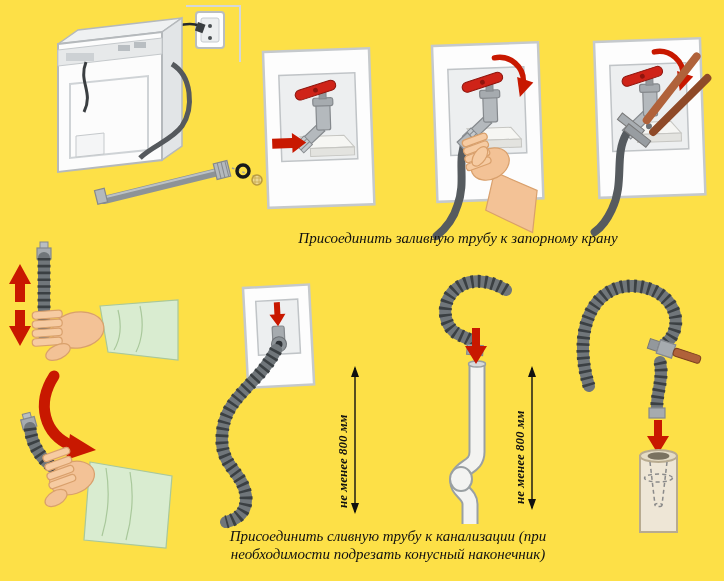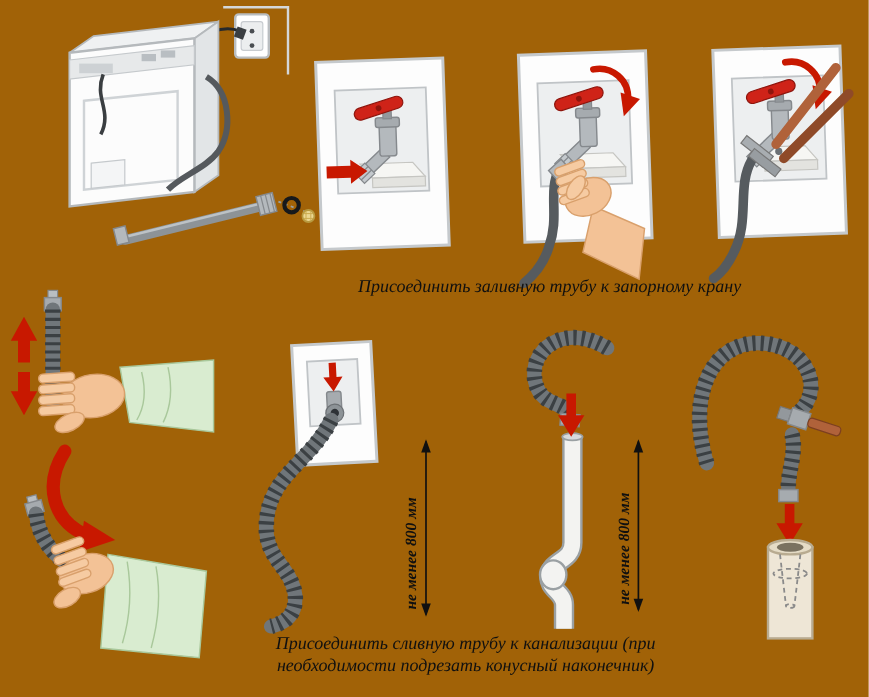--- a/index.html
+++ b/index.html
@@ -1,16 +1,16 @@
 <!DOCTYPE html>
 <html><head>
 <meta charset="utf-8">
 <style>
   html,body{margin:0;padding:0;background:#ffffff;}
-  .stage{position:relative;width:724px;height:581px;background:#a16207;overflow:hidden;
+  .stage{position:relative;width:724px;height:581px;background:#fde047;overflow:hidden;
          font-family:"Liberation Serif",serif;}
   svg{position:absolute;left:0;top:0;}
   .panel-outer{fill:#fdfdfd;stroke:#c5c9cc;stroke-width:2.5;}
   .panel-inner{fill:#edeff0;stroke:#c0c4c7;stroke-width:1.5;}
   .metal{fill:#b4b9bd;stroke:#85898d;stroke-width:1.2;}
   .metal-dk{fill:#a6abaf;stroke:#85898d;stroke-width:1.2;}
   .hose-base{stroke:#70767a;stroke-width:12;fill:none;stroke-linecap:round;}
   .hose-rib{stroke:#3b4043;stroke-width:13;fill:none;stroke-linecap:butt;stroke-dasharray:2.6 4.2;}
   .hose-smooth{stroke:#565b5f;stroke-width:8;fill:none;stroke-linecap:round;}
   .skin{fill:#f3c296;stroke:#d9a06c;stroke-width:1.2;}

